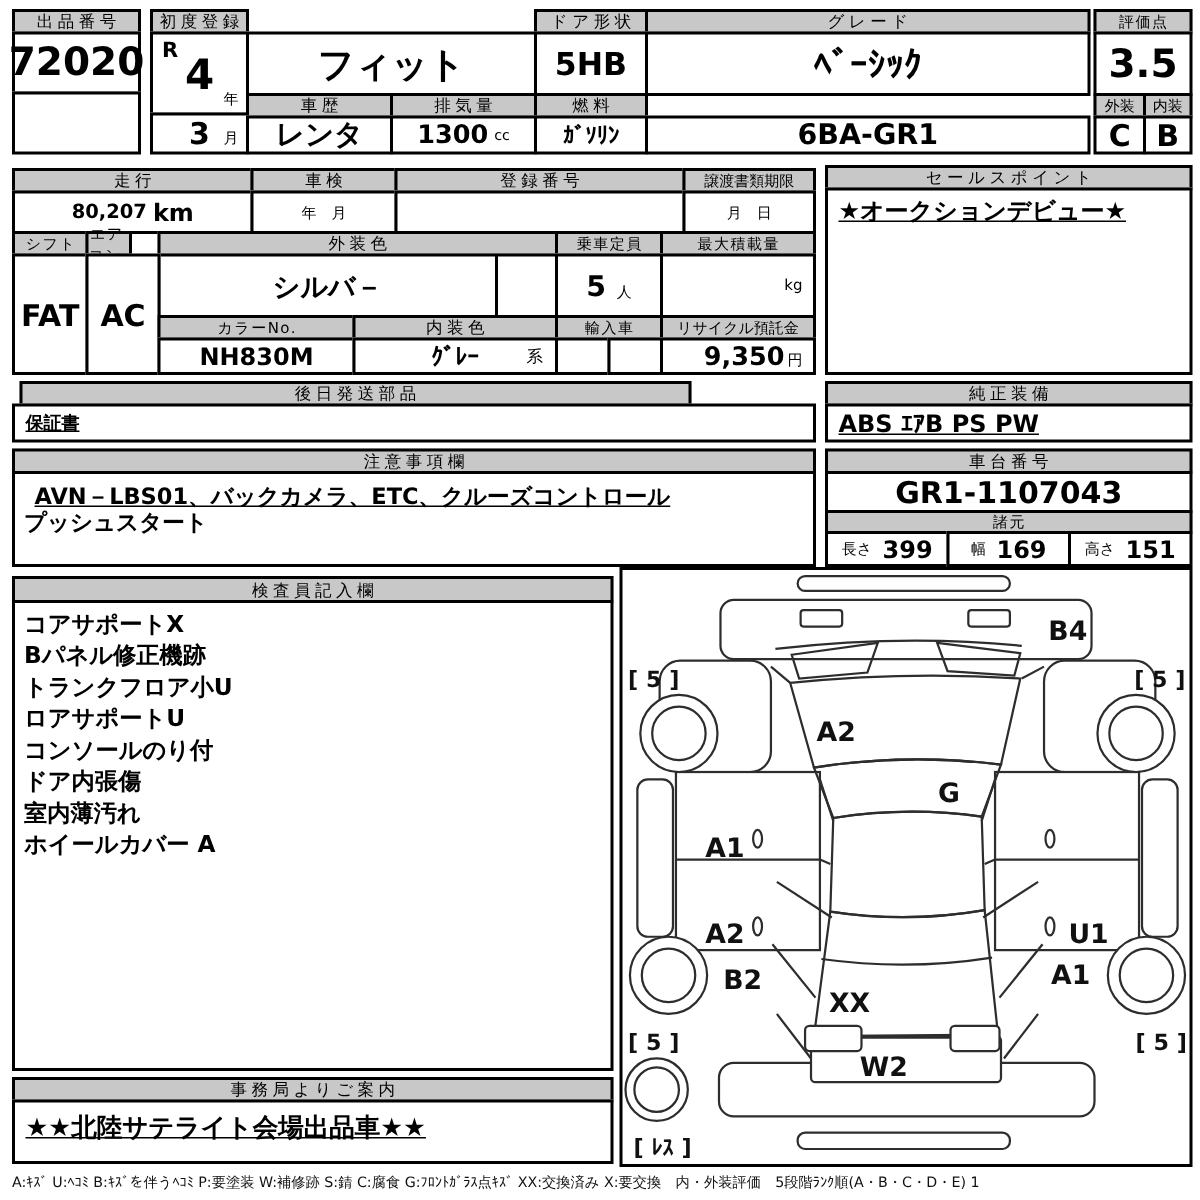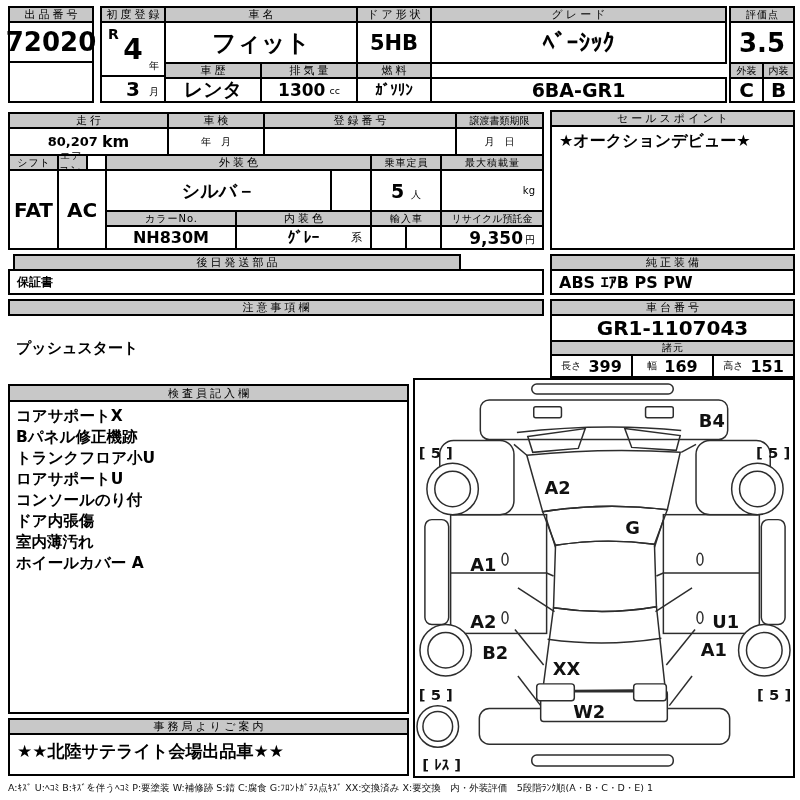--- a/index.html
+++ b/index.html
@@ -5,21 +5,21 @@
   html,body{margin:0;padding:0;background:#fff;}
   .sheet{position:relative;width:800px;height:800px;background:#fff;overflow:hidden;
          font-family:"DejaVu Sans","Liberation Sans",sans-serif;color:#000;}
   .h{position:absolute;box-sizing:border-box;border:2px solid #000;background:#c8c8c8;
      display:flex;align-items:center;justify-content:center;
      font-size:11px;letter-spacing:3px;text-indent:3px;font-weight:normal;}
   .h.s{font-size:10px;letter-spacing:1px;text-indent:1px;}
   .h.s0{font-size:10px;letter-spacing:0;text-indent:0;}
   .c{position:absolute;box-sizing:border-box;border:2px solid #000;background:#fff;
      display:flex;align-items:center;justify-content:center;font-weight:bold;font-size:16px;}
-  .left{justify-content:flex-start;padding-left:7px;}
+  .left{justify-content:flex-start;padding-left:7px;text-decoration:underline;}
   .right{justify-content:flex-end;padding-right:7px;}
   .topleft{align-items:flex-start;padding-top:4px;}
   .plain{font-weight:normal;}
   .era{position:absolute;left:6px;top:3px;font-size:14px;font-weight:bold;}
   .yu{position:absolute;right:5px;bottom:2px;font-size:10px;font-weight:normal;}
   .sfx{position:absolute;right:8px;bottom:3px;font-size:11px;font-weight:normal;}
   .insp{display:block;padding:4px 0 0 6px;line-height:21px;font-size:15.5px;}
   .notes{display:block;padding:3px 0 0 6px;line-height:22px;font-size:15px;}
   .legend{position:absolute;left:8px;top:782px;width:790px;font-size:9.5px;white-space:nowrap;
           font-weight:normal;color:#111;}
@@ -43,21 +43,20 @@
   <div class="c" style="left:100px;top:21px;width:66px;height:56px">
     <span class="era">R</span>
     <span style="font-size:28px">4</span>
     <span class="yu">年</span>
   </div>
   <div class="c" style="left:100px;top:75px;width:66px;height:28px">
     <span style="font-size:20px">3</span>
     <span class="yu">月</span>
   </div>
 
-  <div class="h" style="left:164px;top:6px;width:194px;height:17px">車名</div>
   <div class="c" style="left:164px;top:21px;width:194px;height:43px;font-size:24px">フィット</div>
   <div class="h" style="left:164px;top:62px;width:98px;height:17px">車歴</div>
   <div class="c" style="left:164px;top:77px;width:98px;height:26px;font-size:19px">レンタ</div>
   <div class="h" style="left:260px;top:62px;width:98px;height:17px">排気量</div>
   <div class="c" style="left:260px;top:77px;width:98px;height:26px">
     <span style="font-size:17px">1300</span>
     <span style="font-size:9.5px;font-weight:normal;margin-left:4px">cc</span>
   </div>
 
   <div class="h" style="left:356px;top:6px;width:76px;height:17px">ドア形状</div>
@@ -123,20 +122,23 @@
     <span style="font-size:17px">9,350</span>
     <span style="font-size:10px;font-weight:normal;margin-left:2px;margin-top:5px">円</span>
   </div>
 
   <div class="h" style="left:13px;top:254px;width:448px;height:17px">後日発送部品</div>
   <div class="c left" style="left:8px;top:269px;width:536px;height:26px;font-size:12px">保証書</div>
   <div class="h" style="left:550px;top:254px;width:245px;height:17px">純正装備</div>
   <div class="c left" style="left:550px;top:269px;width:245px;height:26px;font-size:16px">ABS ｴｱB PS PW</div>
 
   <div class="h" style="left:8px;top:299px;width:536px;height:17px">注意事項欄</div>
+  <div class="c left topleft" style="left:8px;top:314px;width:536px;height:64px;align-items:flex-start;padding-top:1px">
+    <span class="notes">AVN－LBS01、バックカメラ、ETC、クルーズコントロール</span>
+  </div>
   <span class="notes" style="position:absolute;left:10px;top:334px;font-weight:bold">プッシュスタート</span>
 
   <div class="h" style="left:550px;top:299px;width:245px;height:17px">車台番号</div>
   <div class="c" style="left:550px;top:314px;width:245px;height:28px;font-size:20px">GR1-1107043</div>
   <div class="h s" style="left:550px;top:340px;width:245px;height:16px">諸元</div>
   <div class="c" style="left:550px;top:354px;width:83px;height:24px">
     <span class="dim-l">長さ</span>
     <span class="dim-v">399</span>
   </div>
   <div class="c" style="left:631px;top:354px;width:83px;height:24px">

